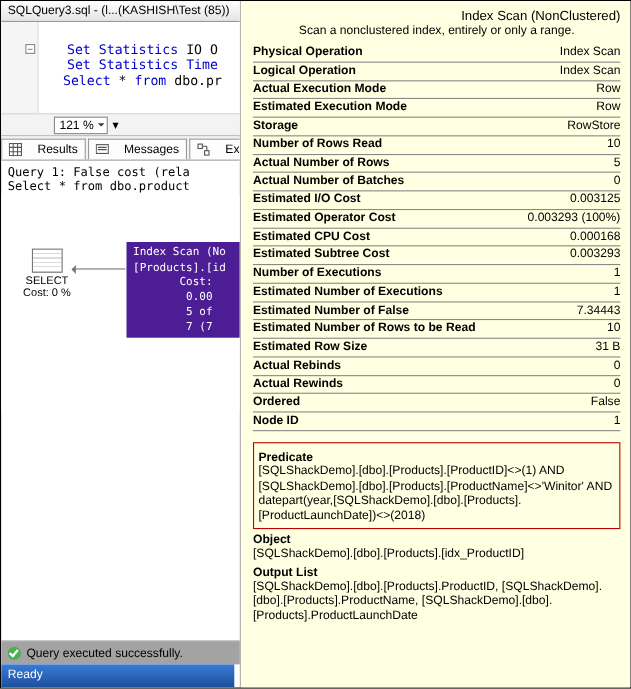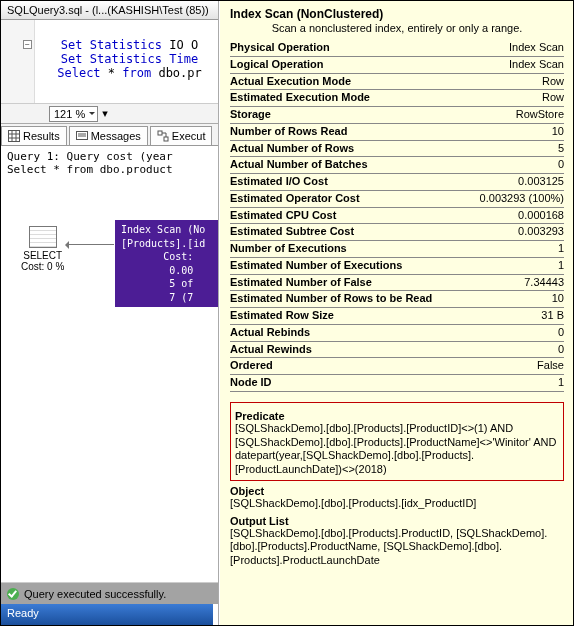--- a/index.html
+++ b/index.html
@@ -94,21 +94,21 @@
     align-items: flex-end;
     overflow: hidden;
   }
   .tab {
     padding: 3px 6px;
     border: 1px solid #999;
     border-bottom: none;
     background: #fdfdfd;
     margin-right: 2px;
     display: flex;
-    gap: 3px;
+    gap: 14px;
     align-items: center;
     white-space: nowrap;
     cursor: default;
   }
   .tab .ic { width: 12px; height: 12px; }
   .query-text {
     font-family: Consolas, monospace;
     font-size: 11px;
     padding: 4px 6px 2px 6px;
     white-space: nowrap;
@@ -201,22 +201,22 @@
     left: 219px; top: 0;
     width: 354px;
     height: 100%;
     background: #ffffe1;
     color: #000;
     padding: 6px 10px 8px 10px;
     overflow: hidden;
     font-size: 11px;
   }
   .tt-title {
-    text-align: left;
-    font-weight: bold;
+    text-align: right;
+    font-weight: normal;
     font-size: 12px;
   }
   .tt-sub {
     text-align: center;
     font-size: 11px;
     margin: 1px 0 6px 0;
   }
   .prop {
     display: flex;
     justify-content: space-between;
@@ -281,21 +281,21 @@
           <rect x="1" y="1" width="4" height="4" fill="#fff" stroke="#555"></rect>
           <rect x="7" y="7" width="4" height="4" fill="#fff" stroke="#555"></rect>
           <line x1="5" y1="3" x2="9" y2="3" stroke="#555"></line>
           <line x1="9" y1="3" x2="9" y2="7" stroke="#555"></line>
         </svg>
       <span>Execut</span>
     </div>
   </div>
 
   <div class="query-text">
-    <div>Query 1: Query cost (year</div>
+    <div>Query 1: False cost (rela</div>
     <div>Select * from dbo.product</div>
   </div>
 
   <div class="plan-area">
     <div class="op-select">
       <div class="icon"></div>
       <div>SELECT</div>
       <div>Cost: 0 %</div>
     </div>
     <div class="arrow"></div>

